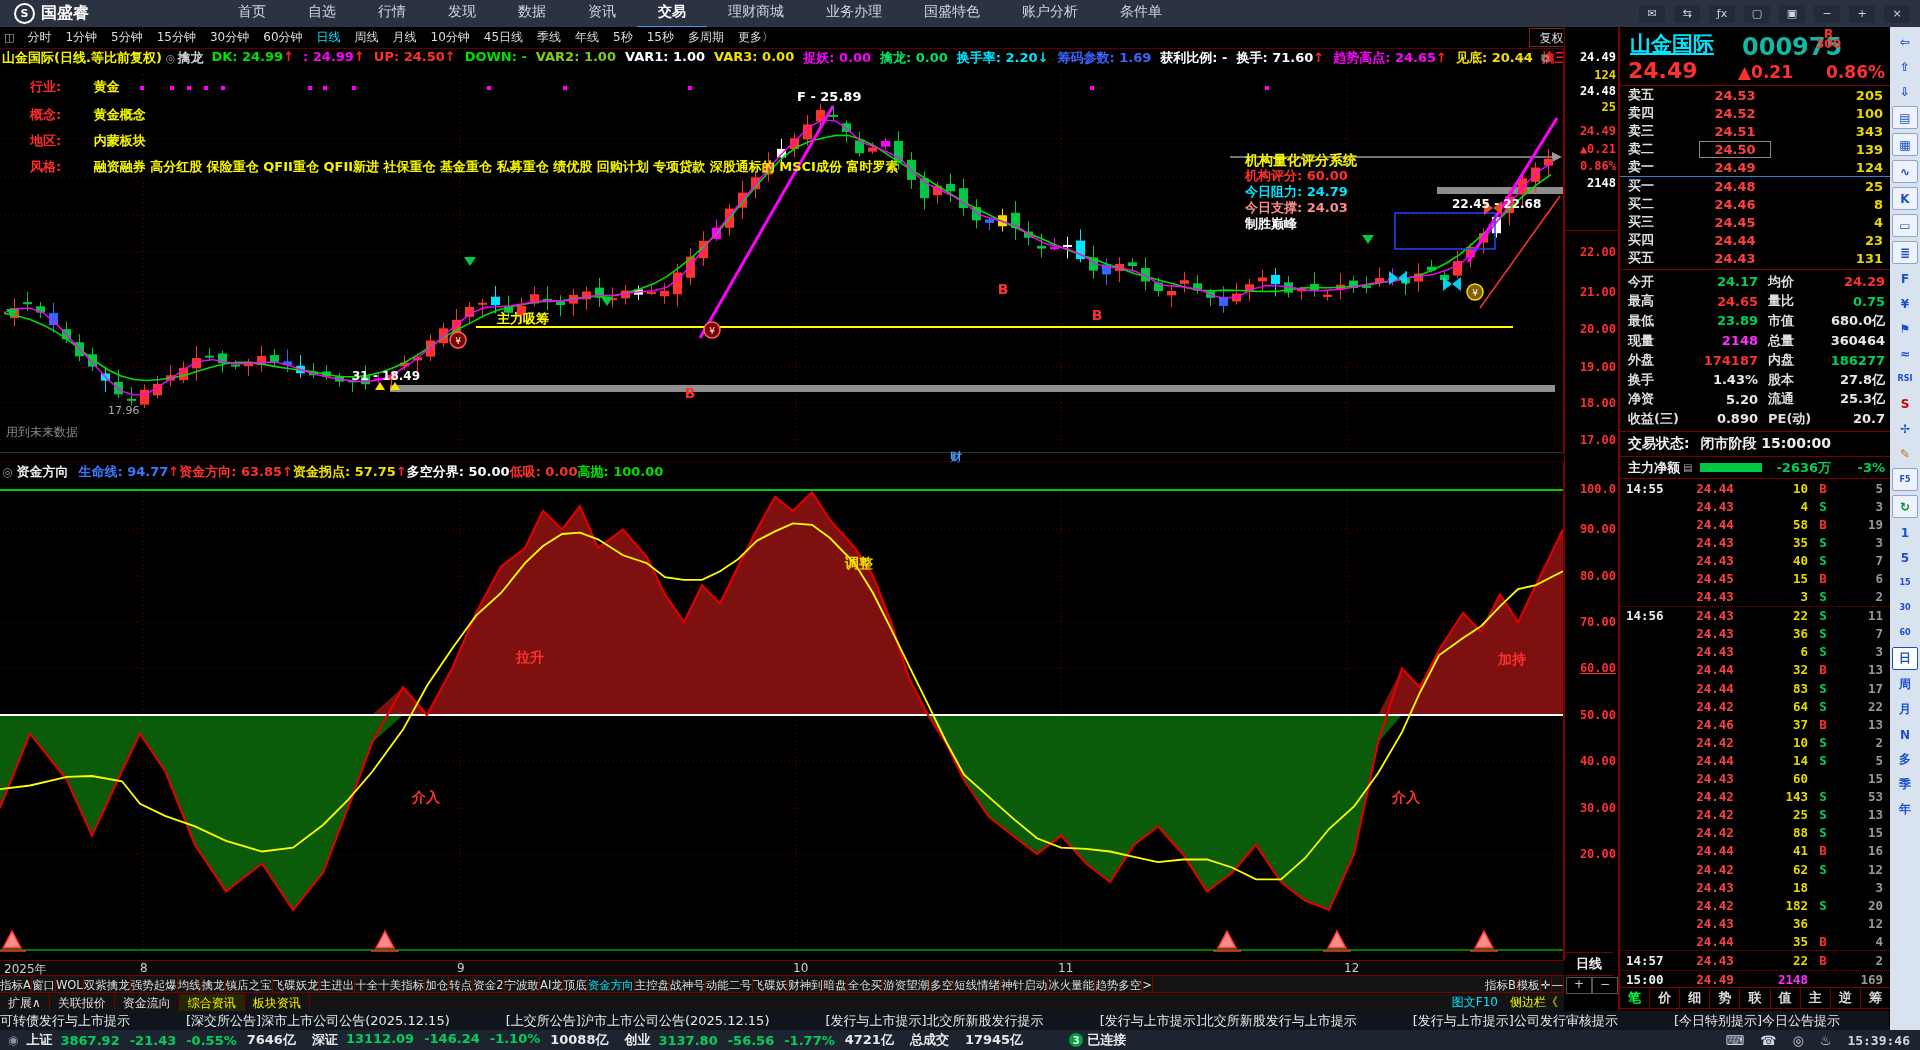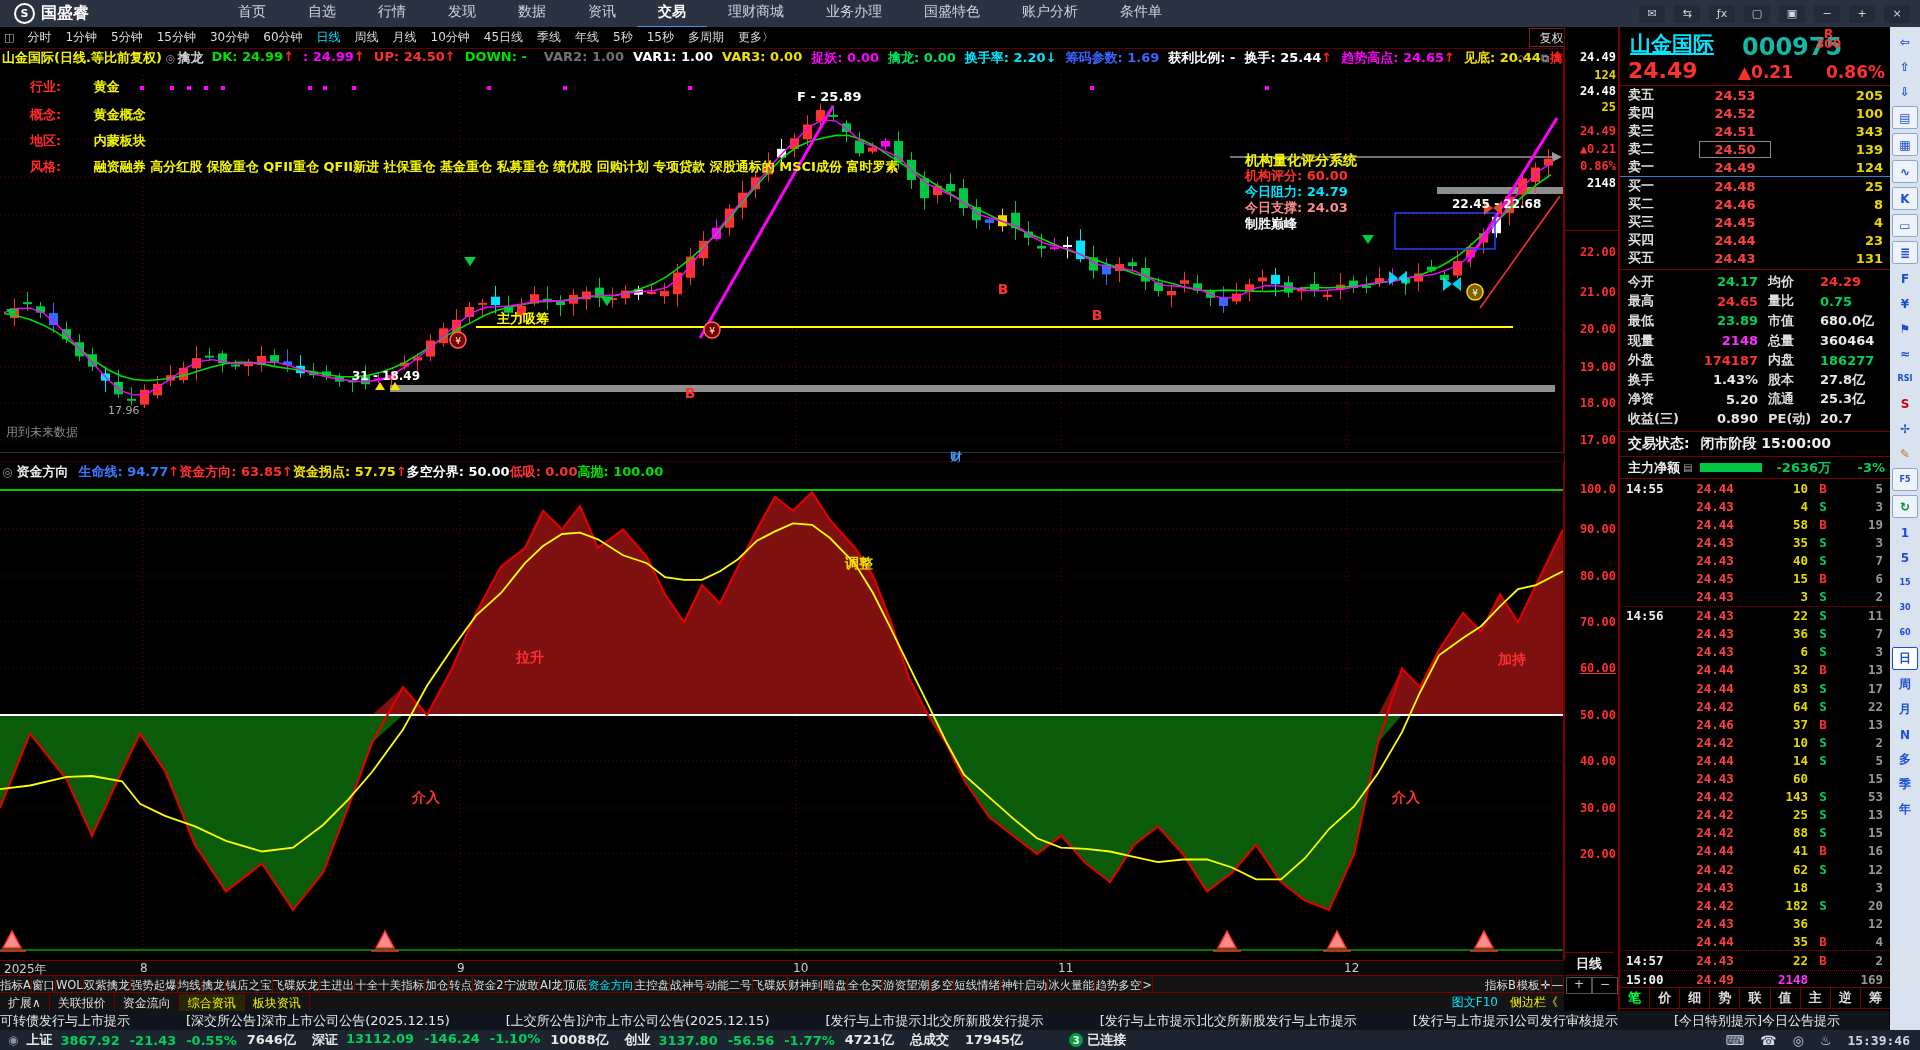--- a/index.html
+++ b/index.html
@@ -58,21 +58,21 @@
   .depth-row .prc{color:#ff4040;width:110px;text-align:center;}
   .depth-row .prc .hl{border:1px solid #888;padding:0 14px;}
   .depth-row .vol{color:#e8d800;flex:1;text-align:right;padding-right:8px;}
   #q-depth{position:absolute;left:0;top:59px;width:100%;}
   #q-bids{border-top:1px solid #2f7fd0;}
   #q-stats{position:absolute;left:0;top:242px;width:100%;border-top:1px solid #7a0000;padding-top:2px;}
   .stat-row{display:flex;height:19.6px;font-size:13px;font-weight:bold;align-items:center;}
   .stat-row .sl{color:#ddd;padding-left:8px;width:58px;}
   .stat-row .sv{width:72px;text-align:right;}
   .stat-row .sl2{color:#ddd;padding-left:10px;width:52px;}
-  .stat-row .sv2{flex:1;padding-right:6px;}
+  .stat-row .sv2{flex:1;text-align:right;padding-right:6px;}
   .c-g{color:#00d05a;} .c-r{color:#ff3030;} .c-w{color:#e8e8e8;} .c-m{color:#ff30ff;}
   #q-status{position:absolute;left:0;top:404px;width:100%;height:22px;border-top:1px solid #7a0000;font-size:14px;font-weight:bold;color:#eee;padding:3px 0 0 8px;box-sizing:border-box;}
   #q-flow{position:absolute;left:0;top:429px;width:100%;height:21px;border-top:1px solid #7a0000;border-bottom:1px solid #7a0000;display:flex;align-items:center;font-size:13px;font-weight:bold;}
   #q-flow .fl{color:#eee;padding-left:8px;}
   #q-flow .ficon{color:#aaa;font-size:10px;margin-left:3px;}
   #q-flow .fbar{width:62px;height:9px;background:#00c840;margin-left:8px;}
   #q-flow .fv{color:#00d05a;margin-left:14px;}
   #q-flow .fp{color:#00d05a;margin-left:auto;margin-right:6px;}
   #q-ticks{position:absolute;left:0;top:452px;width:100%;}
   .tick-row{display:flex;height:18.1px;align-items:center;font-size:12.5px;font-weight:bold;font-family:"DejaVu Sans Mono",monospace;}
@@ -494,29 +494,29 @@
 
   <div id="chartheader" class="abs">
     <span id="ch-title">山金国际(日线.等比前复权)</span>
     <span id="ch-ind-icon">◎</span>
     <span id="ch-ind">擒龙</span>
     <span id="ch-fields" style="display:flex;">
         <span class="fld"><span style="color: rgb(0, 224, 0);">DK: 24.99</span><span style="color: rgb(255, 32, 32);">↑</span></span>
         <span class="fld"><span style="color: rgb(255, 0, 255);">: 24.99</span><span style="color: rgb(255, 32, 32);">↑</span></span>
         <span class="fld"><span style="color: rgb(255, 48, 48);">UP: 24.50</span><span style="color: rgb(255, 32, 32);">↑</span></span>
         <span class="fld"><span style="color: rgb(0, 224, 0);">DOWN: -</span></span>
-        <span class="fld"><span style="color: #737373; margin-left: 8px;">VAR2: 1.00</span></span>
+        <span class="fld"><span style="color: #84cc16;">VAR2: 1.00</span></span>
         <span class="fld"><span style="color: rgb(255, 255, 255);">VAR1: 1.00</span></span>
         <span class="fld"><span style="color: rgb(240, 224, 0);">VAR3: 0.00</span></span>
         <span class="fld"><span style="color: rgb(255, 0, 255);">捉妖: 0.00</span></span>
         <span class="fld"><span style="color: rgb(0, 224, 96);">擒龙: 0.00</span></span>
         <span class="fld"><span style="color: rgb(0, 229, 255);">换手率: 2.20</span><span style="color: rgb(0, 229, 255);">↓</span></span>
         <span class="fld"><span style="color: rgb(60, 100, 255);">筹码参数: 1.69</span></span>
         <span class="fld"><span style="color: rgb(255, 255, 255);">获利比例: -</span></span>
-        <span class="fld"><span style="color: rgb(255, 255, 255);">换手: 25.44</span><span style="color: rgb(255, 32, 32);">↑</span></span>
+        <span class="fld"><span style="color: rgb(255, 255, 255);">换手: 71.60</span><span style="color: rgb(255, 32, 32);">↑</span></span>
         <span class="fld"><span style="color: rgb(255, 0, 255);">趋势高点: 24.65</span><span style="color: rgb(255, 32, 32);">↑</span></span>
         <span class="fld"><span style="color: rgb(240, 224, 0);">见底: 20.44</span></span>
         <span class="fld"><span style="color: rgb(255, 32, 32);">擒三角画完出局:</span></span>
       </span>
     <span id="ch-corner">◇ ⧉</span>
   </div>
 
   <div class="info-row abs" style="left:30px;top:78px;">
     <span class="lb">行业:</span>
     <span class="vl">黄金</span>

